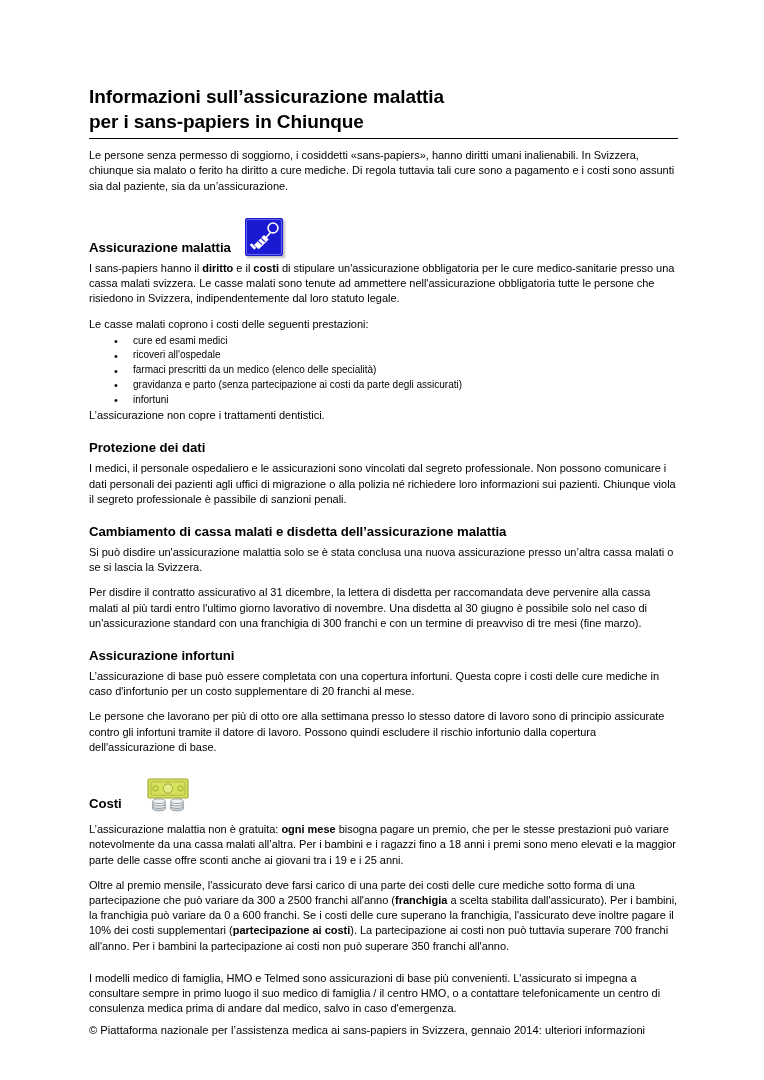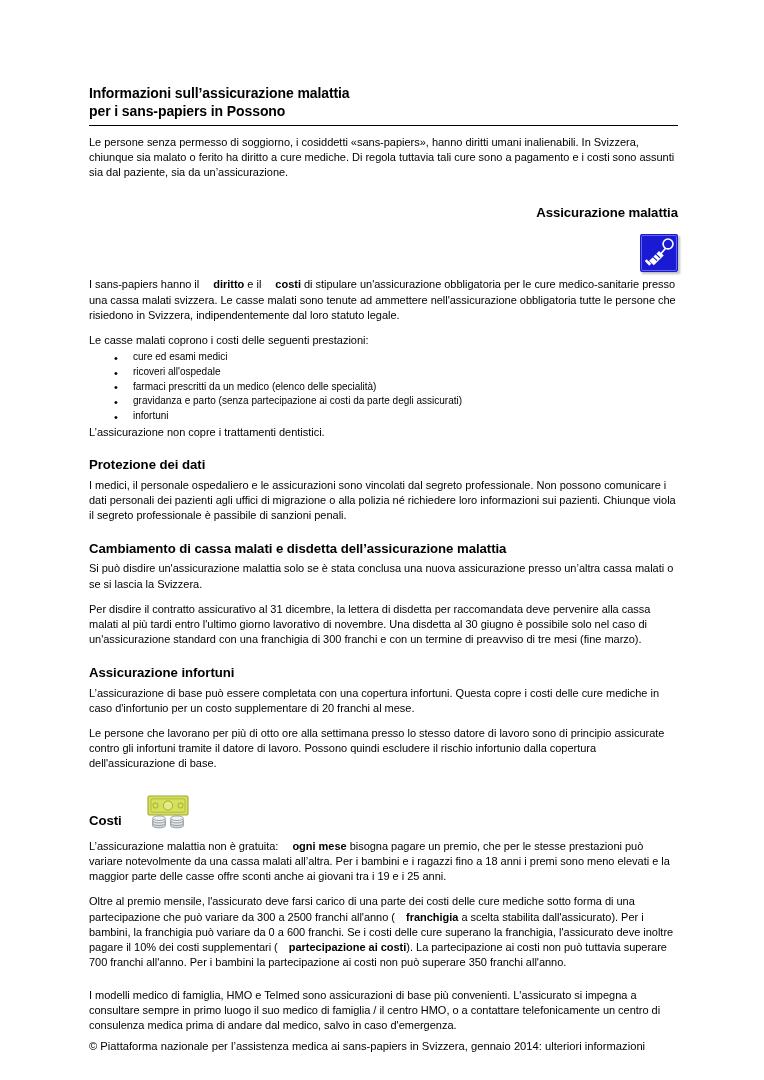--- a/index.html
+++ b/index.html
@@ -17,21 +17,21 @@
   .page {
     position: relative;
     width: 764px;
     height: 1080px;
     background: #ffffff;
     box-sizing: border-box;
     padding: 84px 86px 0 89px;
     overflow: hidden;
   }
   .doc-title {
-    font-size: 14px;
+    font-size: 19px;
     font-weight: bold;
     line-height: 1.32;
     letter-spacing: -0.1px;
     margin: 0 0 4px 0;
   }
   .title-rule {
     border: 0;
     border-top: 1px solid #000;
     margin: 0 0 9px 0;
     width: 589px;
@@ -49,21 +49,20 @@
     font-weight: bold;
     line-height: 1.2;
     margin: 17px 0 5px 0;
     letter-spacing: -0.05px;
   }
   .heading-row {
     display: flex;
     align-items: flex-end;
     gap: 14px;
     margin: 17px 0 5px 0;
-    flex-direction: column;
   }
   .heading-row h2.section-heading { margin: 0; }
   .bullets {
     list-style: none;
     margin: 0 0 1px 0;
     padding: 0;
   }
   .bullets li {
     font-size: 10px;
     line-height: 1.47;
@@ -96,30 +95,30 @@
     display: flex;
     align-items: flex-end;
     gap: 22px;
     margin: 22px 0 5px 0;
   }
   .icon-money {
     width: 46px;
     height: 40px;
     flex: 0 0 auto;
   }
-  b { font-weight: bold; margin-left: 11px; }
+  b { font-weight: bold; }
 </style>
 </head>
 <body>
 
 <div class="page">
 
   <h1 class="doc-title">
     <span>Informazioni sull’assicurazione malattia</span><br>
-    <span>per i sans-papiers in Possono</span>
+    <span>per i sans-papiers in Chiunque</span>
   </h1>
   <hr class="title-rule">
 
   <p class="body-text">Le persone senza permesso di soggiorno, i cosiddetti «sans-papiers», hanno diritti umani inalienabili. In Svizzera, chiunque sia malato o ferito ha diritto a cure mediche. Di regola tuttavia tali cure sono a pagamento e i costi sono assunti sia dal paziente, sia da un’assicurazione.</p>
 
   <div class="heading-row" style="margin-top:24px;">
     <h2 class="section-heading">Assicurazione malattia</h2>
     <svg class="icon-syringe" viewBox="0 0 40 40">
       <rect x="0" y="0" width="40" height="40" rx="2" fill="#1a1ad2"></rect>
       <rect x="1.6" y="1.6" width="36.8" height="36.8" rx="1.5" fill="none" stroke="#6a6af0" stroke-width="1"></rect>

